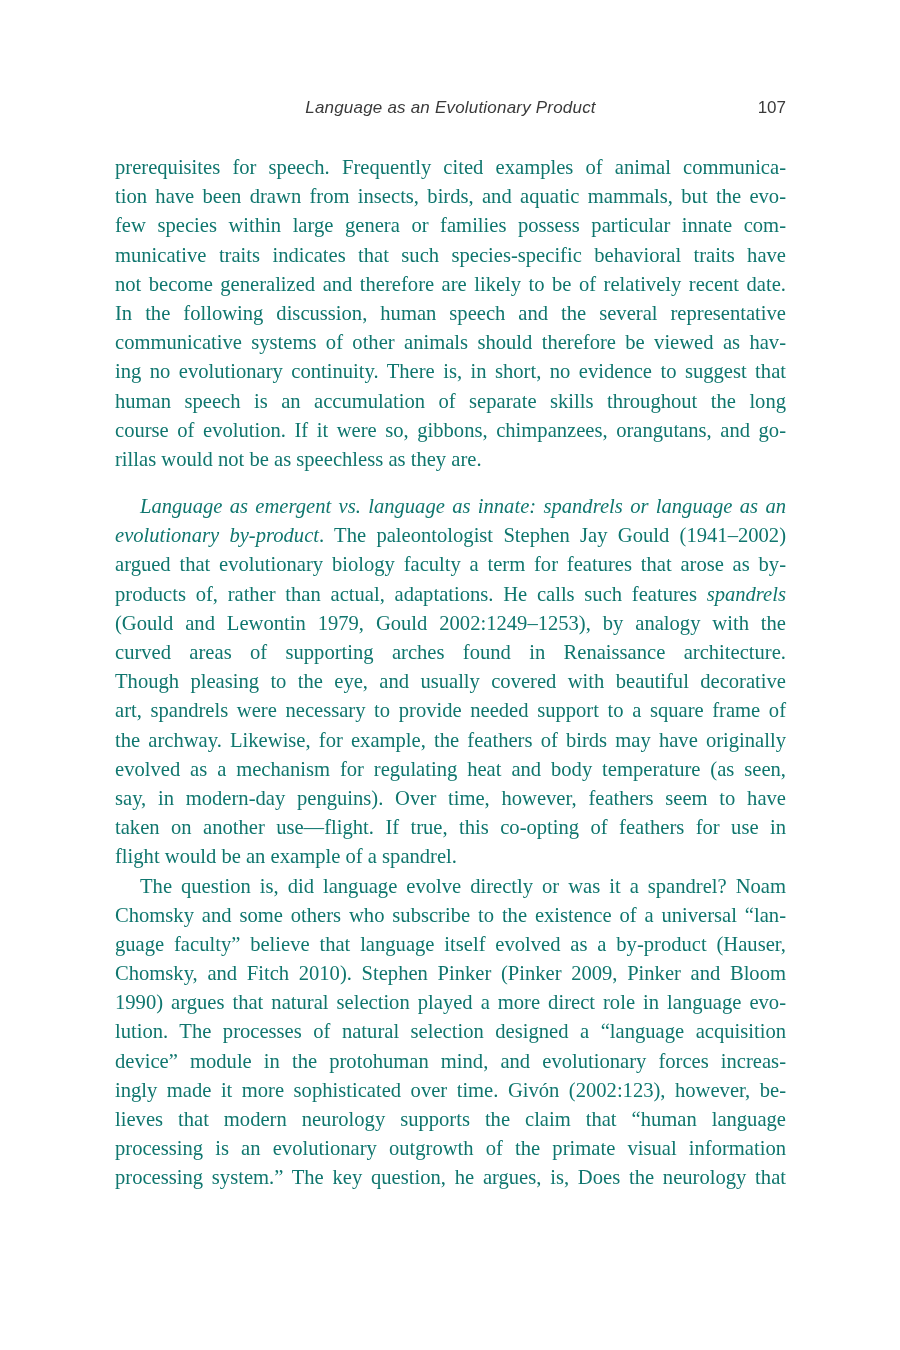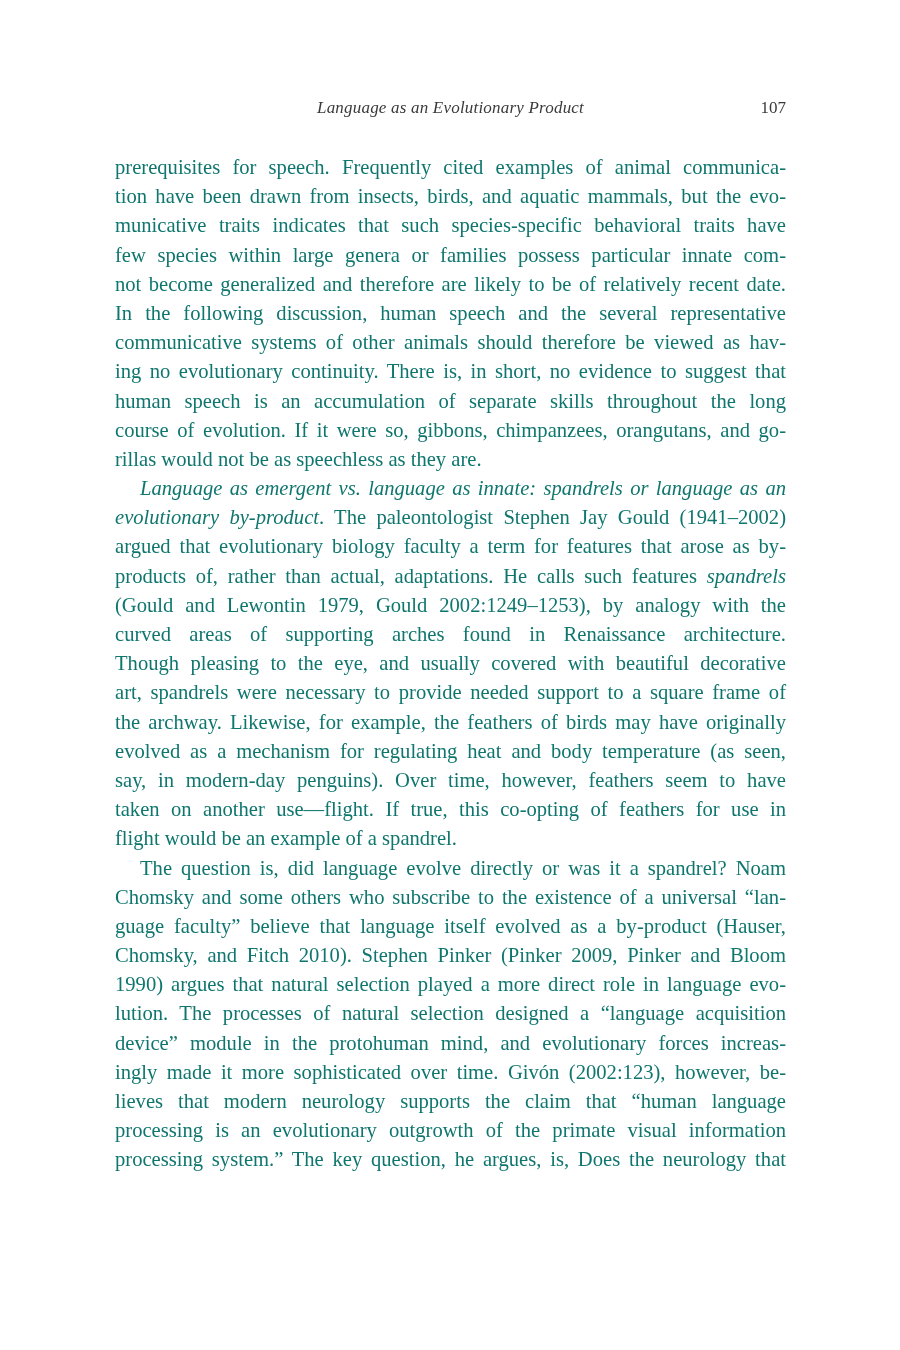--- a/index.html
+++ b/index.html
@@ -1,50 +1,50 @@
 <!DOCTYPE html>
 <html><head>
 <meta charset="utf-8">
 <style>
   html, body { margin: 0; padding: 0; background: #ffffff; }
   body { width: 900px; height: 1350px; position: relative; overflow: hidden; color: #231f20; }
   .page { position: absolute; left: 0; top: 0; width: 900px; height: 1350px; background: #fff; }
   .running-head {
     position: absolute; top: 98px; left: 115px; width: 671px; height: 26px;
-    font-family: Liberation Serif, serif; font-size: 17px; color: #3a3a3a;
+    font-family: Liberation Sans, sans-serif; font-size: 17px; color: #3a3a3a;
   }
   .running-title {
     position: absolute; left: 0; right: 0; text-align: center; font-style: italic; letter-spacing: 0.2px;
   }
   .page-number { position: absolute; right: 0; top: 0; }
   .body-text {
     position: absolute; left: 115px; top: 153px; width: 671px;
     font-family: "Liberation Serif", serif; font-size: 20.6px; line-height: 29.2px; color: #0f766e;
   }
   .line { display: block; white-space: nowrap; text-align: justify; text-align-last: justify; height: 29.2px; }
   .line.last { text-align-last: left; }
   .line.indent { padding-left: 25px; }
-  .it { font-style: italic; }
+  .it { font-style: italic; margin-top: 18px; }
 </style>
 </head>
 <body>
 
 <div class="page">
   <div class="running-head">
     <span class="running-title">Language as an Evolutionary Product</span>
     <span class="page-number">107</span>
   </div>
 
   <div class="body-text">
 
     <div>
       <span class="line">prerequisites for speech. Frequently cited examples of animal communica-</span>
       <span class="line">tion have been drawn from insects, birds, and aquatic mammals, but the evo-</span>
+      <span class="line">few species within large genera or families possess particular innate com-</span>
       <span class="line">municative traits indicates that such species-specific behavioral traits have</span>
-      <span class="line">few species within large genera or families possess particular innate com-</span>
       <span class="line">not become generalized and therefore are likely to be of relatively recent date.</span>
       <span class="line">In the following discussion, human speech and the several representative</span>
       <span class="line">communicative systems of other animals should therefore be viewed as hav-</span>
       <span class="line">ing no evolutionary continuity. There is, in short, no evidence to suggest that</span>
       <span class="line">human speech is an accumulation of separate skills throughout the long</span>
       <span class="line">course of evolution. If it were so, gibbons, chimpanzees, orangutans, and go-</span>
       <span class="line last">rillas would not be as speechless as they are.</span>
     </div>
 
     <div>

